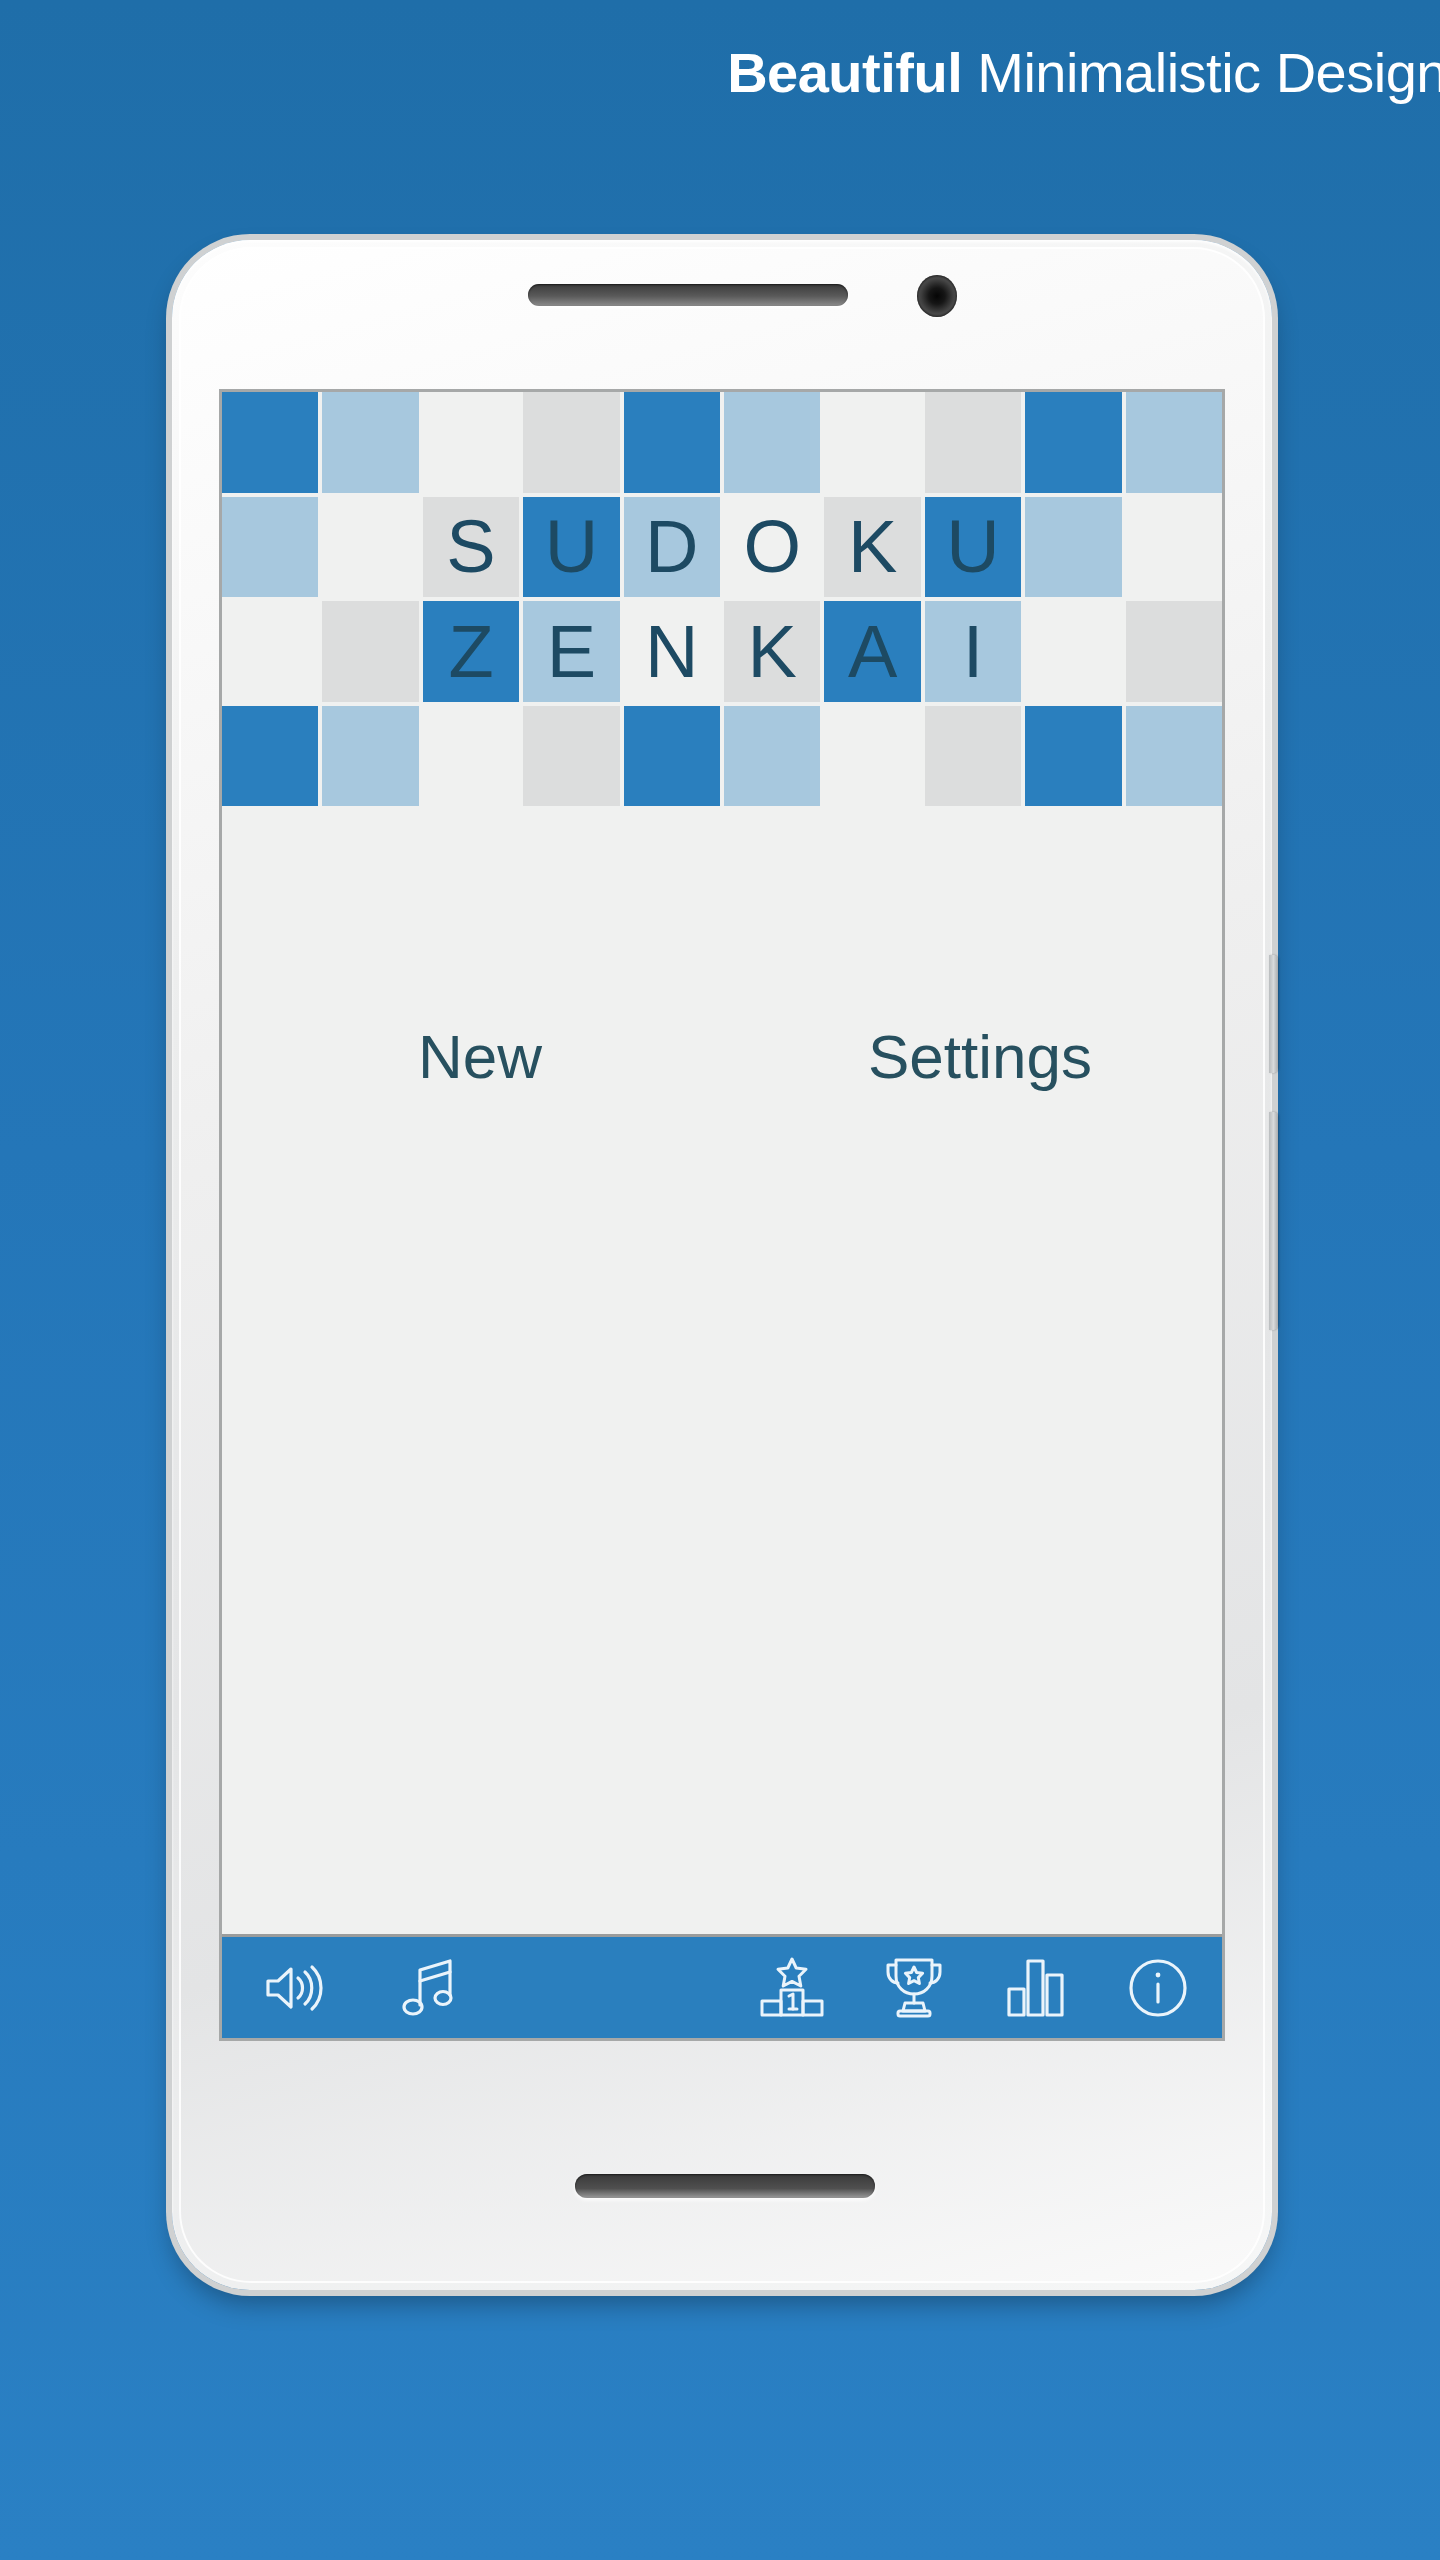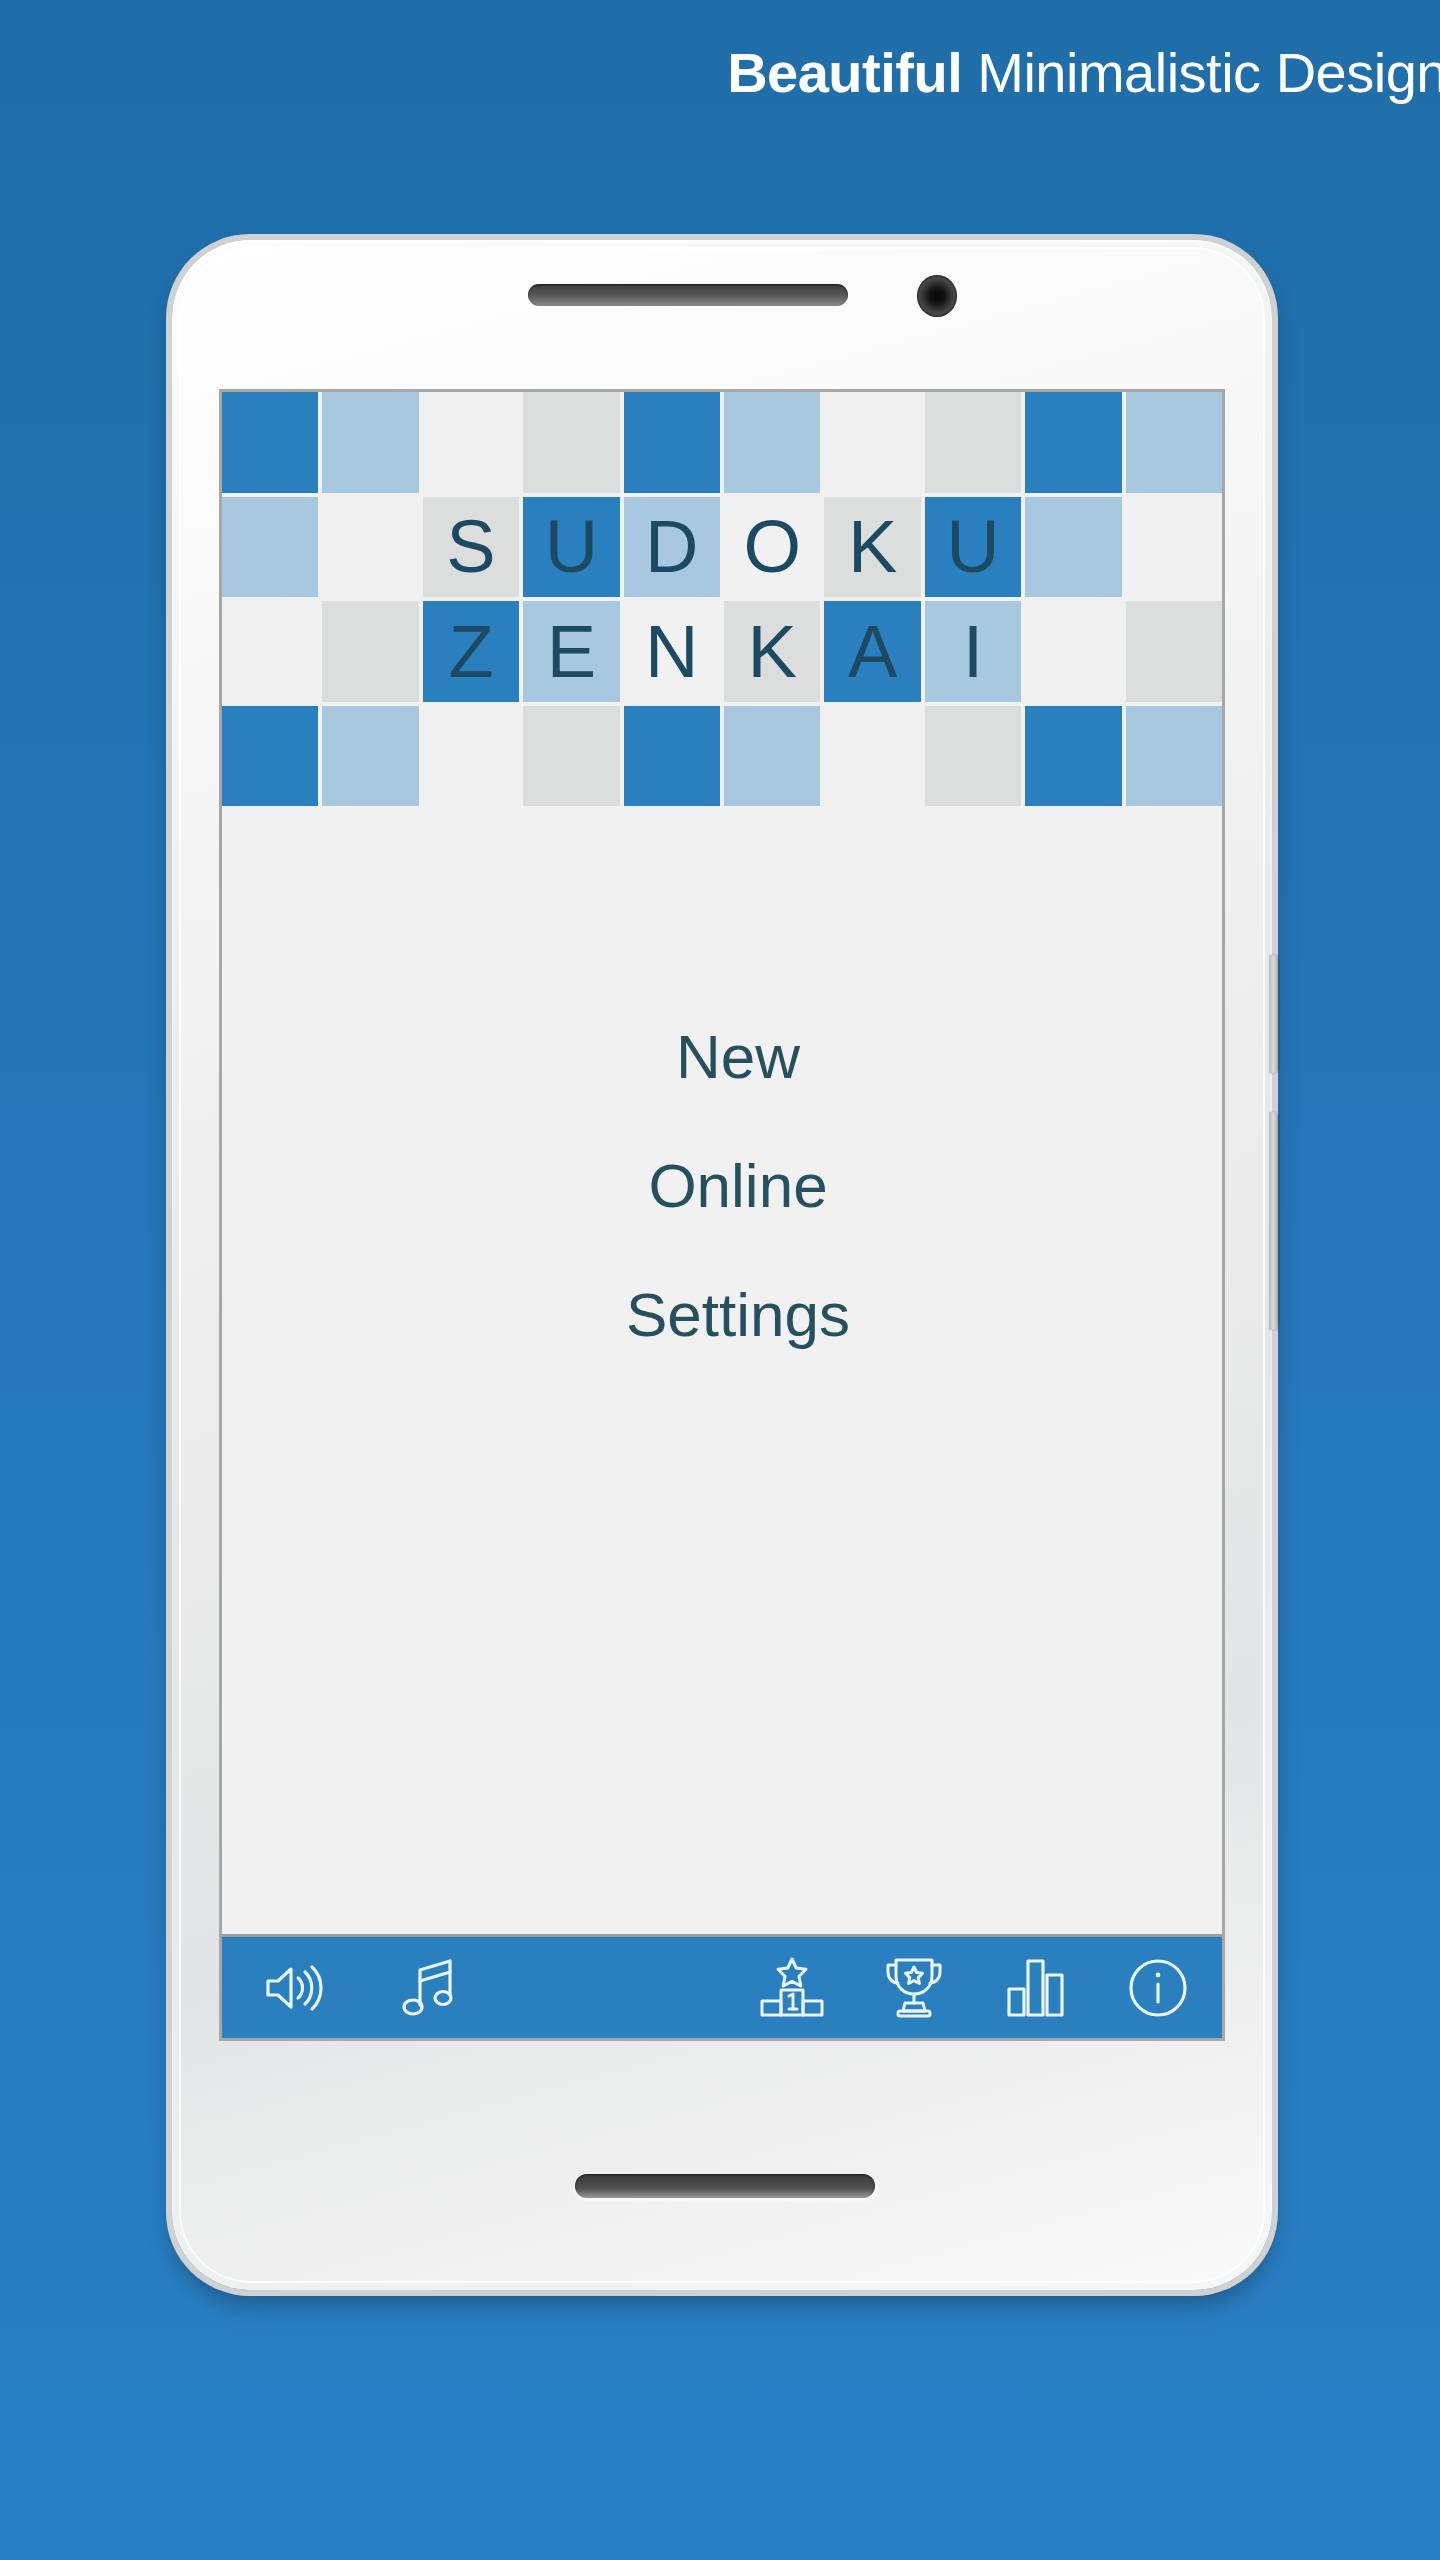--- a/index.html
+++ b/index.html
@@ -120,24 +120,24 @@
     font-size: 74px;
     font-weight: 300;
     color: #1d4a63;
     letter-spacing: 0;
     font-family: "Liberation Sans", sans-serif;
   }
 
   
   .menu {
     position: absolute;
-    left: 16px; top: 600px;
+    left: 8px; top: 600px;
     width: 1000px;
     display: flex;
-    flex-direction: column;
+    flex-direction: row;
     align-items: center;
     gap: 0;
   }
   .menu-item {
     width: 100%;
     text-align: center;
     color: #27505f;
     font-size: 62px;
     font-weight: 300;
     padding: 29px 0;
@@ -248,21 +248,20 @@
           <div class="cell c-dark"></div>
           <div class="cell c-light"></div>
           <div class="cell c-white"></div>
           <div class="cell c-gray"></div>
           <div class="cell c-dark"></div>
           <div class="cell c-light"></div>
         </div>
 
       <div class="menu" id="menu-list">
           <div class="menu-item">New</div>
-          <div class="menu-item">Online</div>
           <div class="menu-item">Settings</div>
         </div>
 
       <div class="toolbar">
         <div class="tb-left">
 
           <div class="tb-btn">
             <span>
               <svg width="60" height="54" viewBox="0 0 60 54" fill="none" stroke="#eaf4fb" stroke-width="3.2" stroke-linecap="round" stroke-linejoin="round">
                 <path d="M4 20 L4 34 L14 34 L27 46 L27 8 L14 20 Z"></path>

